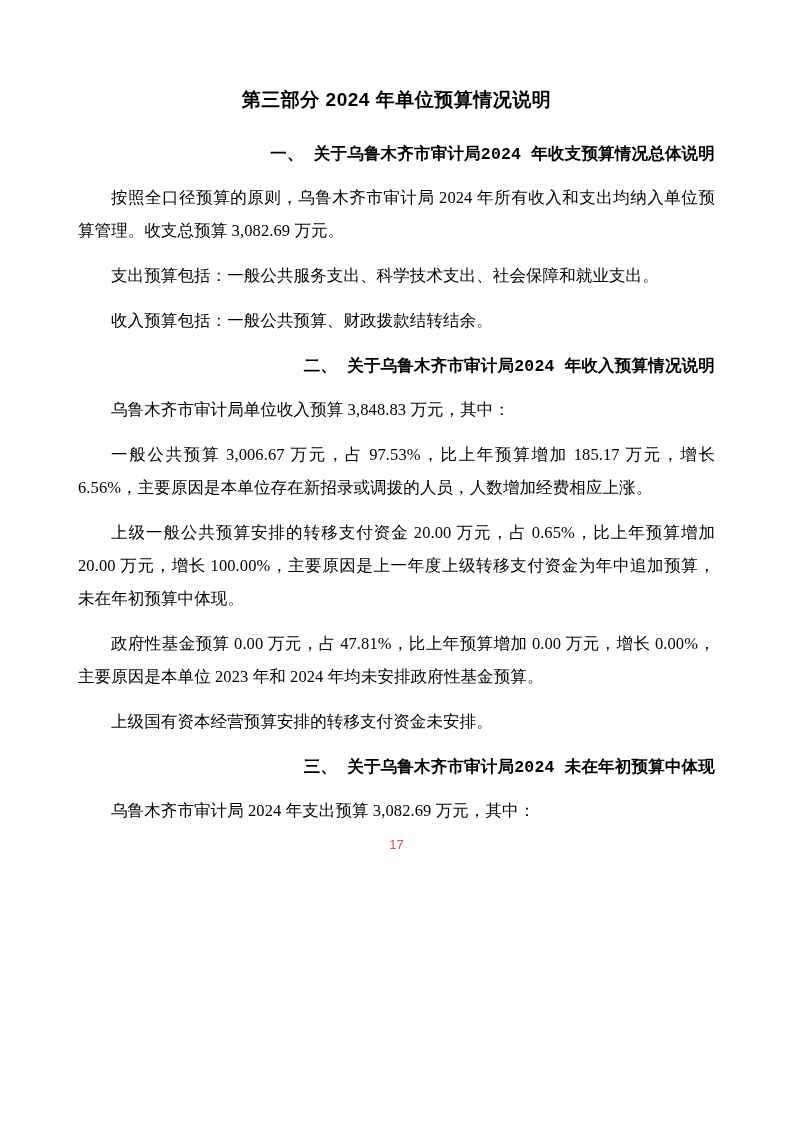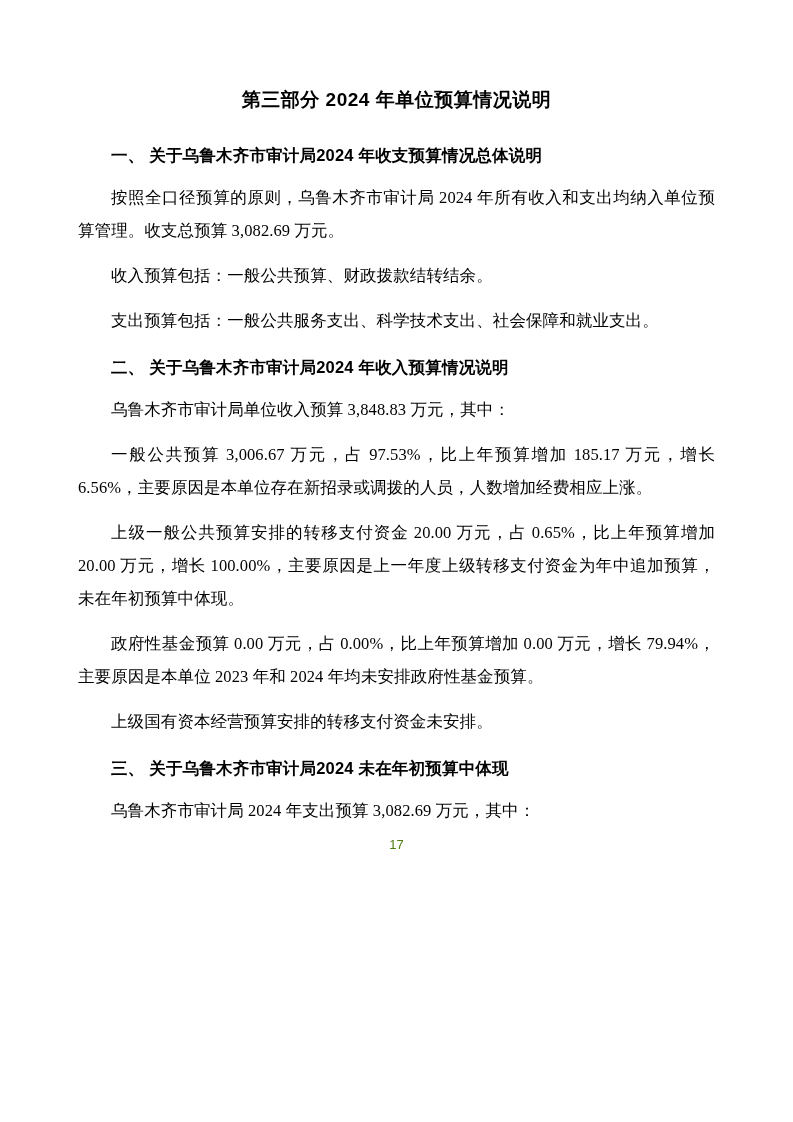--- a/index.html
+++ b/index.html
@@ -25,64 +25,65 @@
   .doc-title {
     text-align: center;
     font-family: "Liberation Sans", "DejaVu Sans", sans-serif;
     font-weight: bold;
     font-size: 19px;
     letter-spacing: 0.5px;
     margin: 8px 0 26px 0;
     line-height: 1.5;
   }
   .section-heading {
-    font-family: Liberation Sans, sans-serif;
+    font-family: Liberation Mono, monospace;
     font-weight: bold;
     font-size: 16.5px;
     text-indent: 2em;
     margin: 16px 0 10px 0;
     line-height: 1.7;
     letter-spacing: 0.2px;
+    text-align: right;
   }
   p.para {
     font-size: 16.5px;
     line-height: 2.0;
     text-indent: 2em;
     margin: 12px 0 0 0;
     text-align: justify;
     text-justify: inter-ideograph;
     letter-spacing: 0.1px;
   }
   .page-number {
     position: absolute;
     left: 0;
     right: 0;
     bottom: 48px;
     text-align: center;
     font-family: "Liberation Sans", "DejaVu Sans", sans-serif;
     font-size: 13px;
-    color: #4d7c0f;
+    color: #ef4444;
   }
 </style>
 </head>
 <body>
 
 <div class="page">
 
   <h1 class="doc-title">第三部分 2024 年单位预算情况说明</h1>
 
   <h2 class="section-heading">一、 关于乌鲁木齐市审计局2024 年收支预算情况总体说明</h2>
   <p class="para">按照全口径预算的原则，乌鲁木齐市审计局 2024 年所有收入和支出均纳入单位预算管理。收支总预算 3,082.69 万元。</p>
+  <p class="para">支出预算包括：一般公共服务支出、科学技术支出、社会保障和就业支出。</p>
   <p class="para">收入预算包括：一般公共预算、财政拨款结转结余。</p>
-  <p class="para">支出预算包括：一般公共服务支出、科学技术支出、社会保障和就业支出。</p>
 
   <h2 class="section-heading">二、 关于乌鲁木齐市审计局2024 年收入预算情况说明</h2>
   <p class="para">乌鲁木齐市审计局单位收入预算 3,848.83 万元，其中：</p>
   <p class="para">一般公共预算 3,006.67 万元，占 97.53%，比上年预算增加 185.17 万元，增长 6.56%，主要原因是本单位存在新招录或调拨的人员，人数增加经费相应上涨。</p>
   <p class="para">上级一般公共预算安排的转移支付资金 20.00 万元，占 0.65%，比上年预算增加 20.00 万元，增长 100.00%，主要原因是上一年度上级转移支付资金为年中追加预算，未在年初预算中体现。</p>
-  <p class="para">政府性基金预算 0.00 万元，占 0.00%，比上年预算增加 0.00 万元，增长 79.94%，主要原因是本单位 2023 年和 2024 年均未安排政府性基金预算。</p>
+  <p class="para">政府性基金预算 0.00 万元，占 47.81%，比上年预算增加 0.00 万元，增长 0.00%，主要原因是本单位 2023 年和 2024 年均未安排政府性基金预算。</p>
   <p class="para">上级国有资本经营预算安排的转移支付资金未安排。</p>
 
   <h2 class="section-heading">三、 关于乌鲁木齐市审计局2024 未在年初预算中体现</h2>
   <p class="para">乌鲁木齐市审计局 2024 年支出预算 3,082.69 万元，其中：</p>
 
   <div class="page-number">17</div>
 </div>
 
 </body></html>

